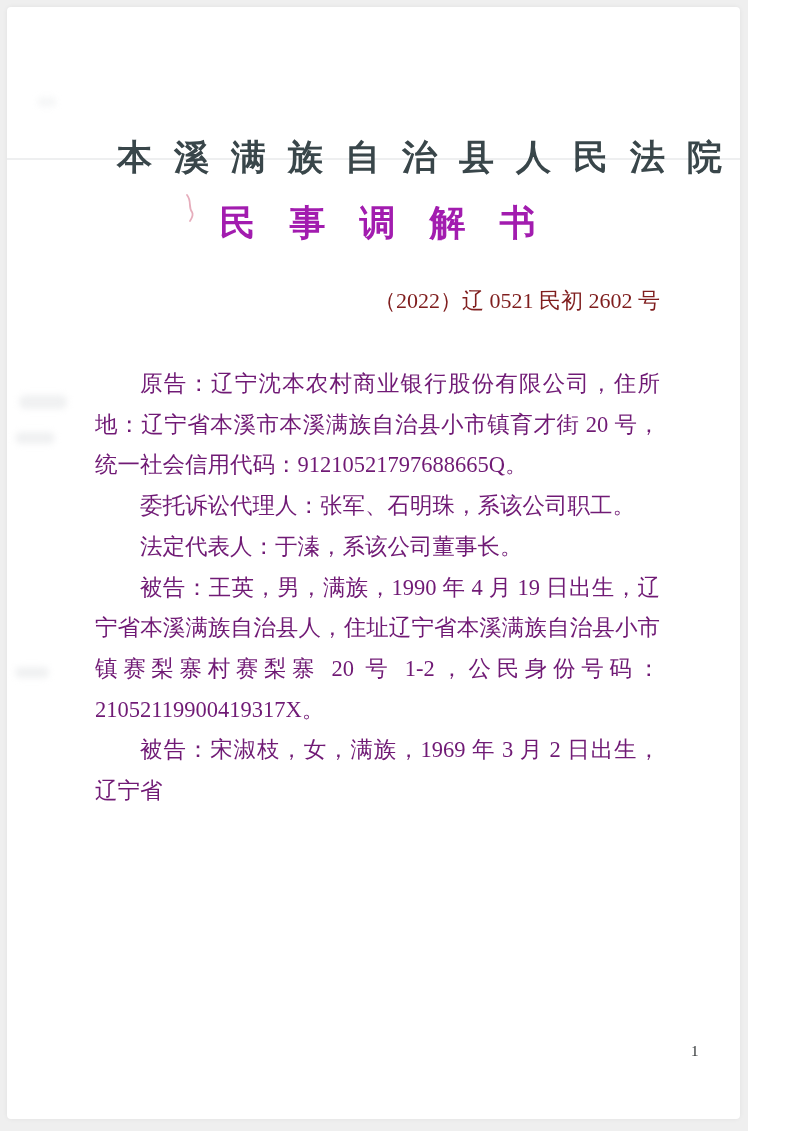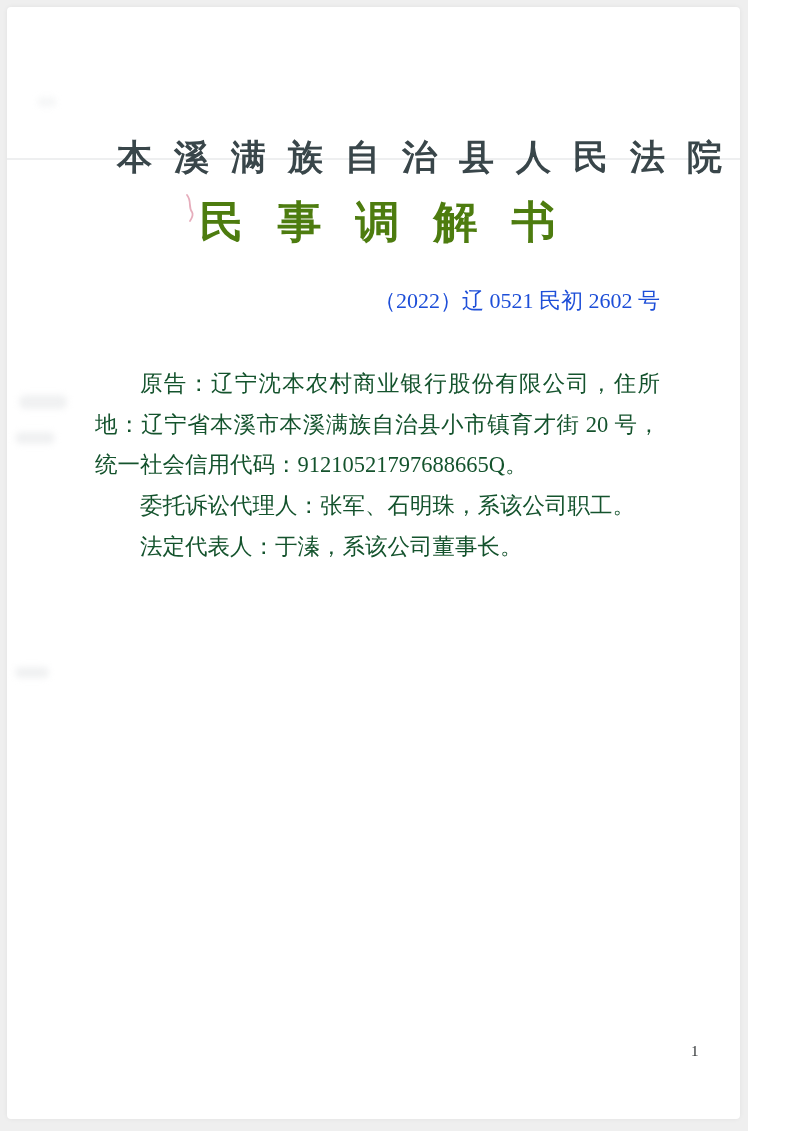--- a/index.html
+++ b/index.html
@@ -65,43 +65,43 @@
     color: #39464a;
     text-align: center;
     letter-spacing: 22px;
     text-indent: 22px;
     white-space: nowrap;
   }
   .subtitle {
     position: relative;
     z-index: 1;
     margin: 20px 0 0 0;
-    font-size: 44px;
+    font-size: 36px;
     line-height: 46px;
     font-weight: bold;
-    color: #4d7c0f;
+    color: #a21caf;
     text-align: center;
     letter-spacing: 34px;
     text-indent: 34px;
     white-space: nowrap;
   }
   .case-number {
     position: relative;
     z-index: 1;
     margin-top: 40px;
     font-size: 22px;
     line-height: 30px;
-    color: #1d4ed8;
+    color: #7f1d1d;
     text-align: right;
   }
   .body-text {
     position: relative;
     z-index: 1;
     margin-top: 48px;
-    color: #14532d;
+    color: #701a75;
   }
   .body-text p {
     margin: 0;
     font-size: 22.5px;
     line-height: 40.7px;
     text-indent: 2em;
     text-align: justify;
     text-justify: inter-character;
   }
   .page-number {
@@ -132,17 +132,19 @@
     <h1 class="title">本溪满族自治县人民法院</h1>
 
     <h2 class="subtitle">民事调解书</h2>
 
     <div class="case-number">（2022）辽 0521 民初 2602 号</div>
 
     <div class="body-text">
       <p>原告：辽宁沈本农村商业银行股份有限公司，住所地：辽宁省本溪市本溪满族自治县小市镇育才街 20 号，统一社会信用代码：91210521797688665Q。</p>
       <p>委托诉讼代理人：张军、石明珠，系该公司职工。</p>
       <p>法定代表人：于溱，系该公司董事长。</p>
+      <p>被告：王英，男，满族，1990 年 4 月 19 日出生，辽宁省本溪满族自治县人，住址辽宁省本溪满族自治县小市镇赛梨寨村赛梨寨 20 号 1-2，公民身份号码：21052119900419317X。</p>
+      <p>被告：宋淑枝，女，满族，1969 年 3 月 2 日出生，辽宁省</p>
     </div>
 
     <div class="page-number">1</div>
   </div>
 </div>
 
 </body></html>

